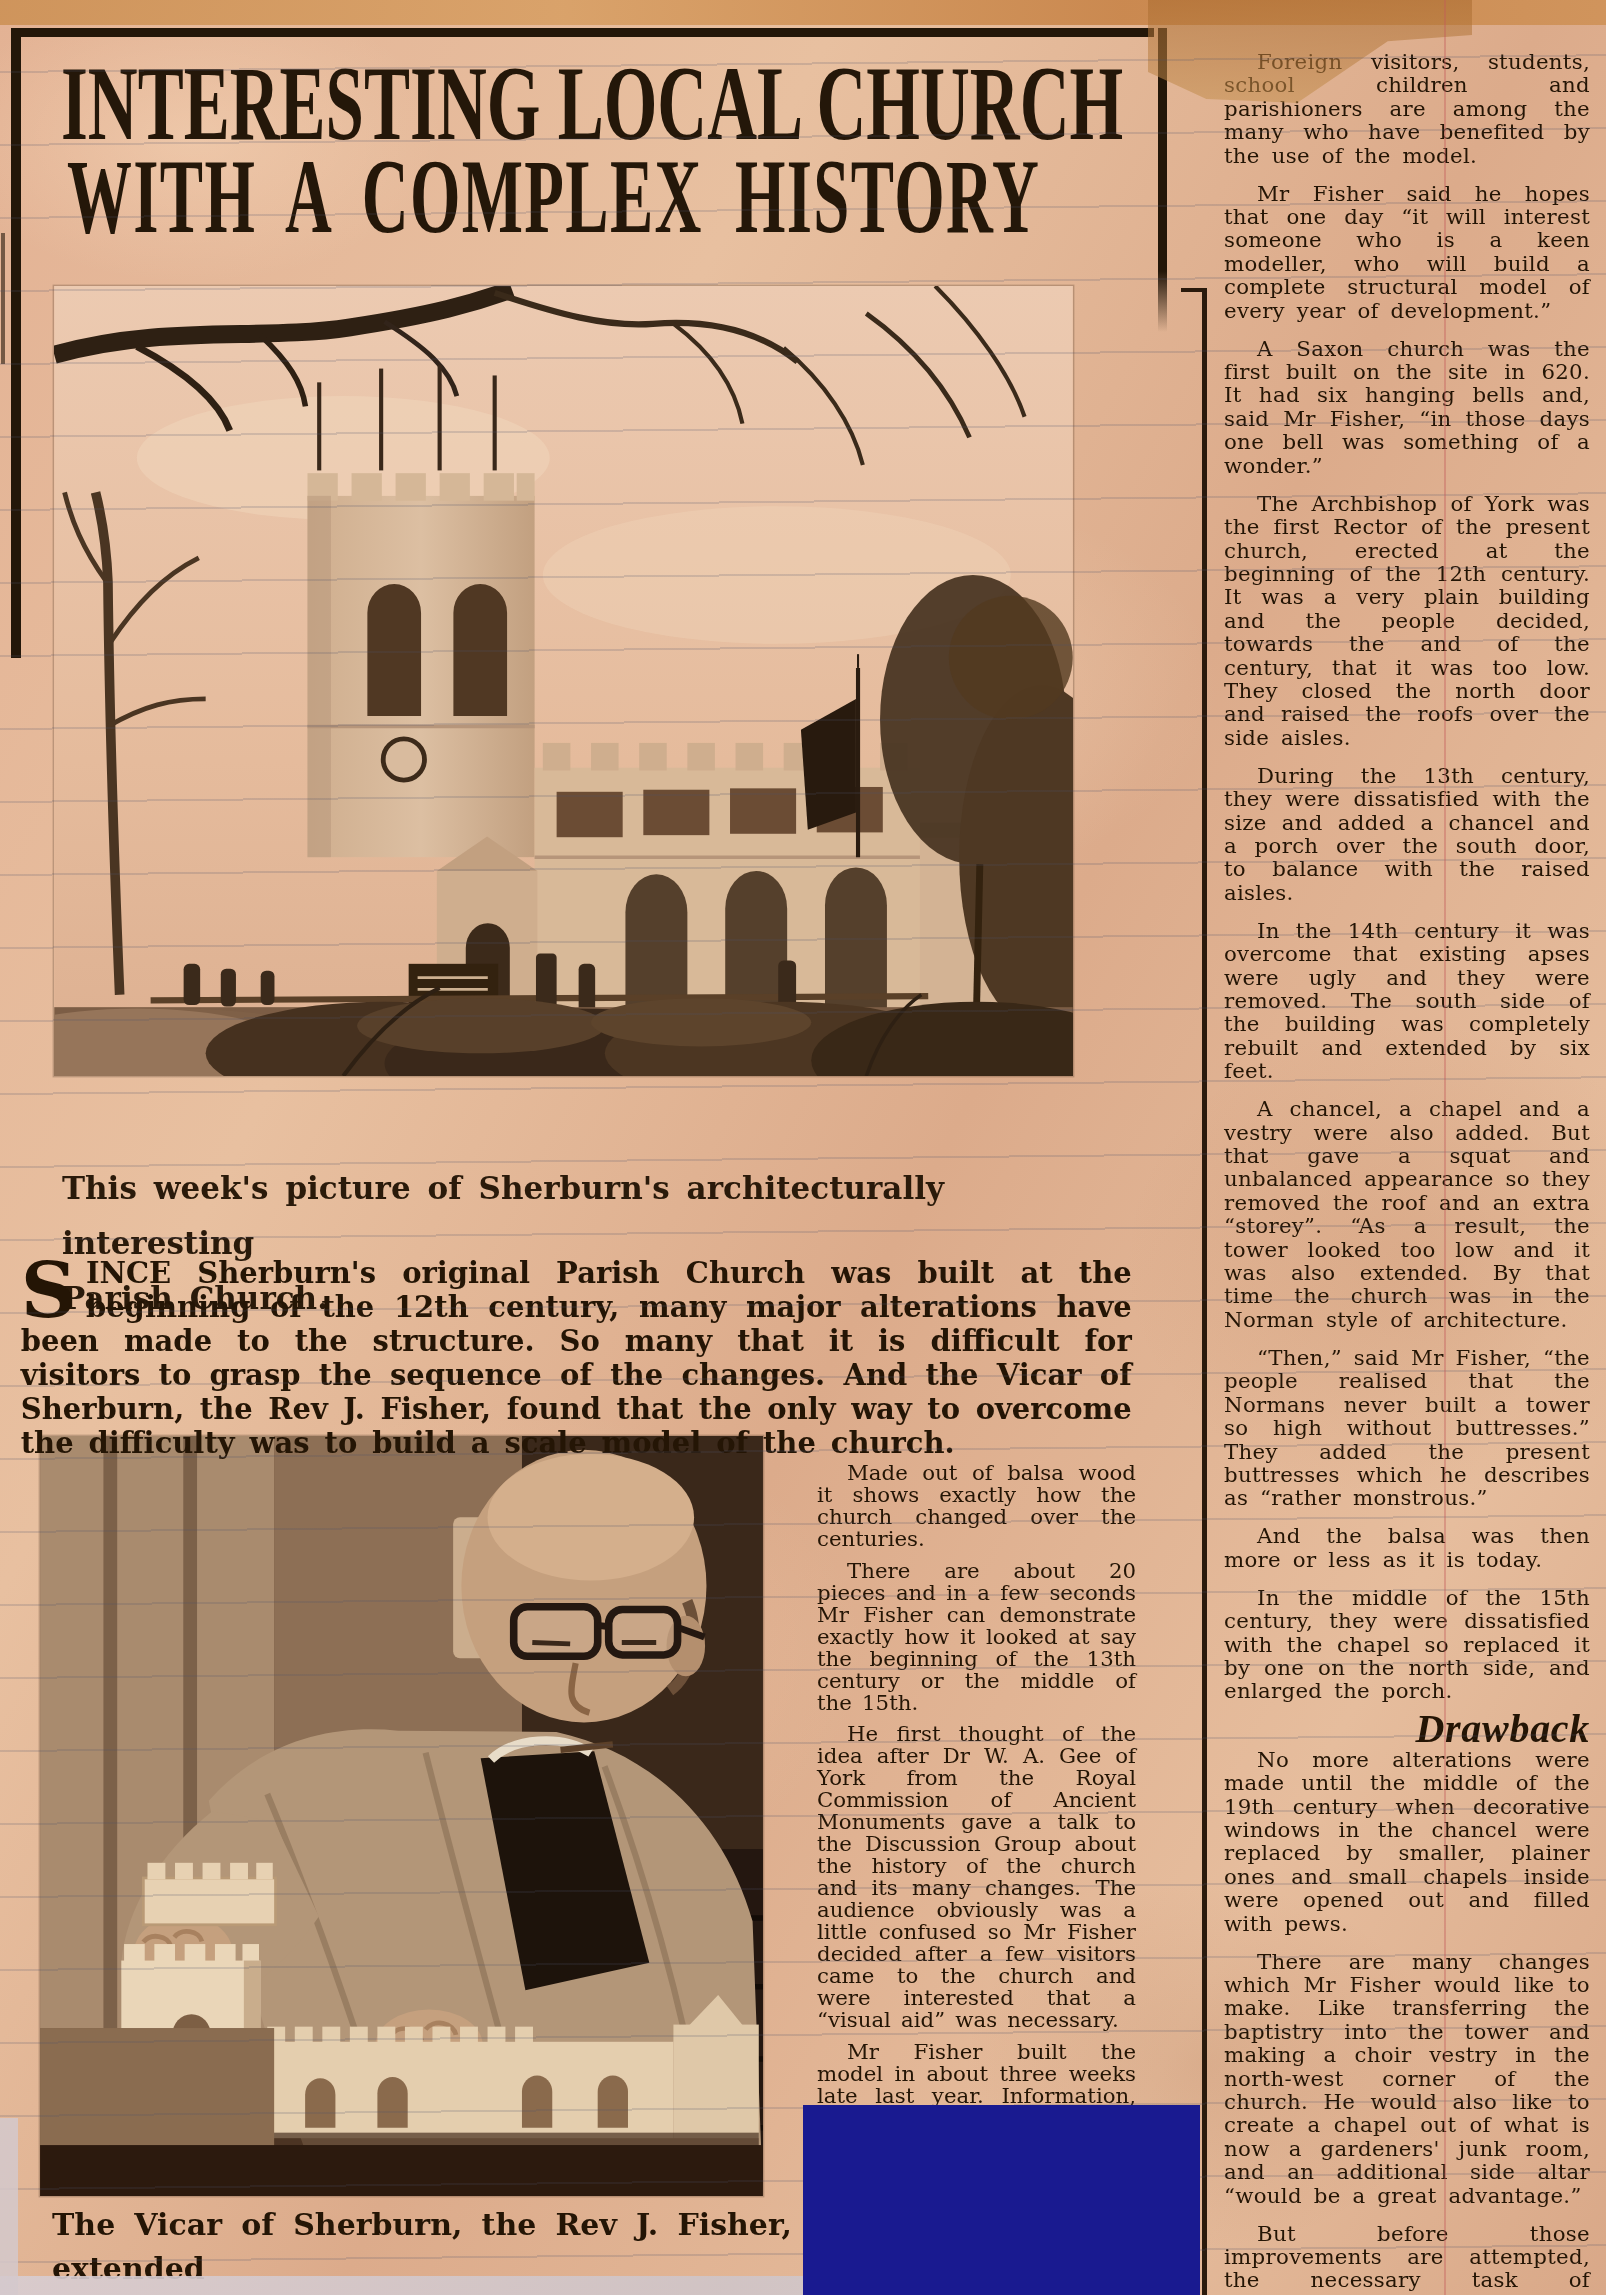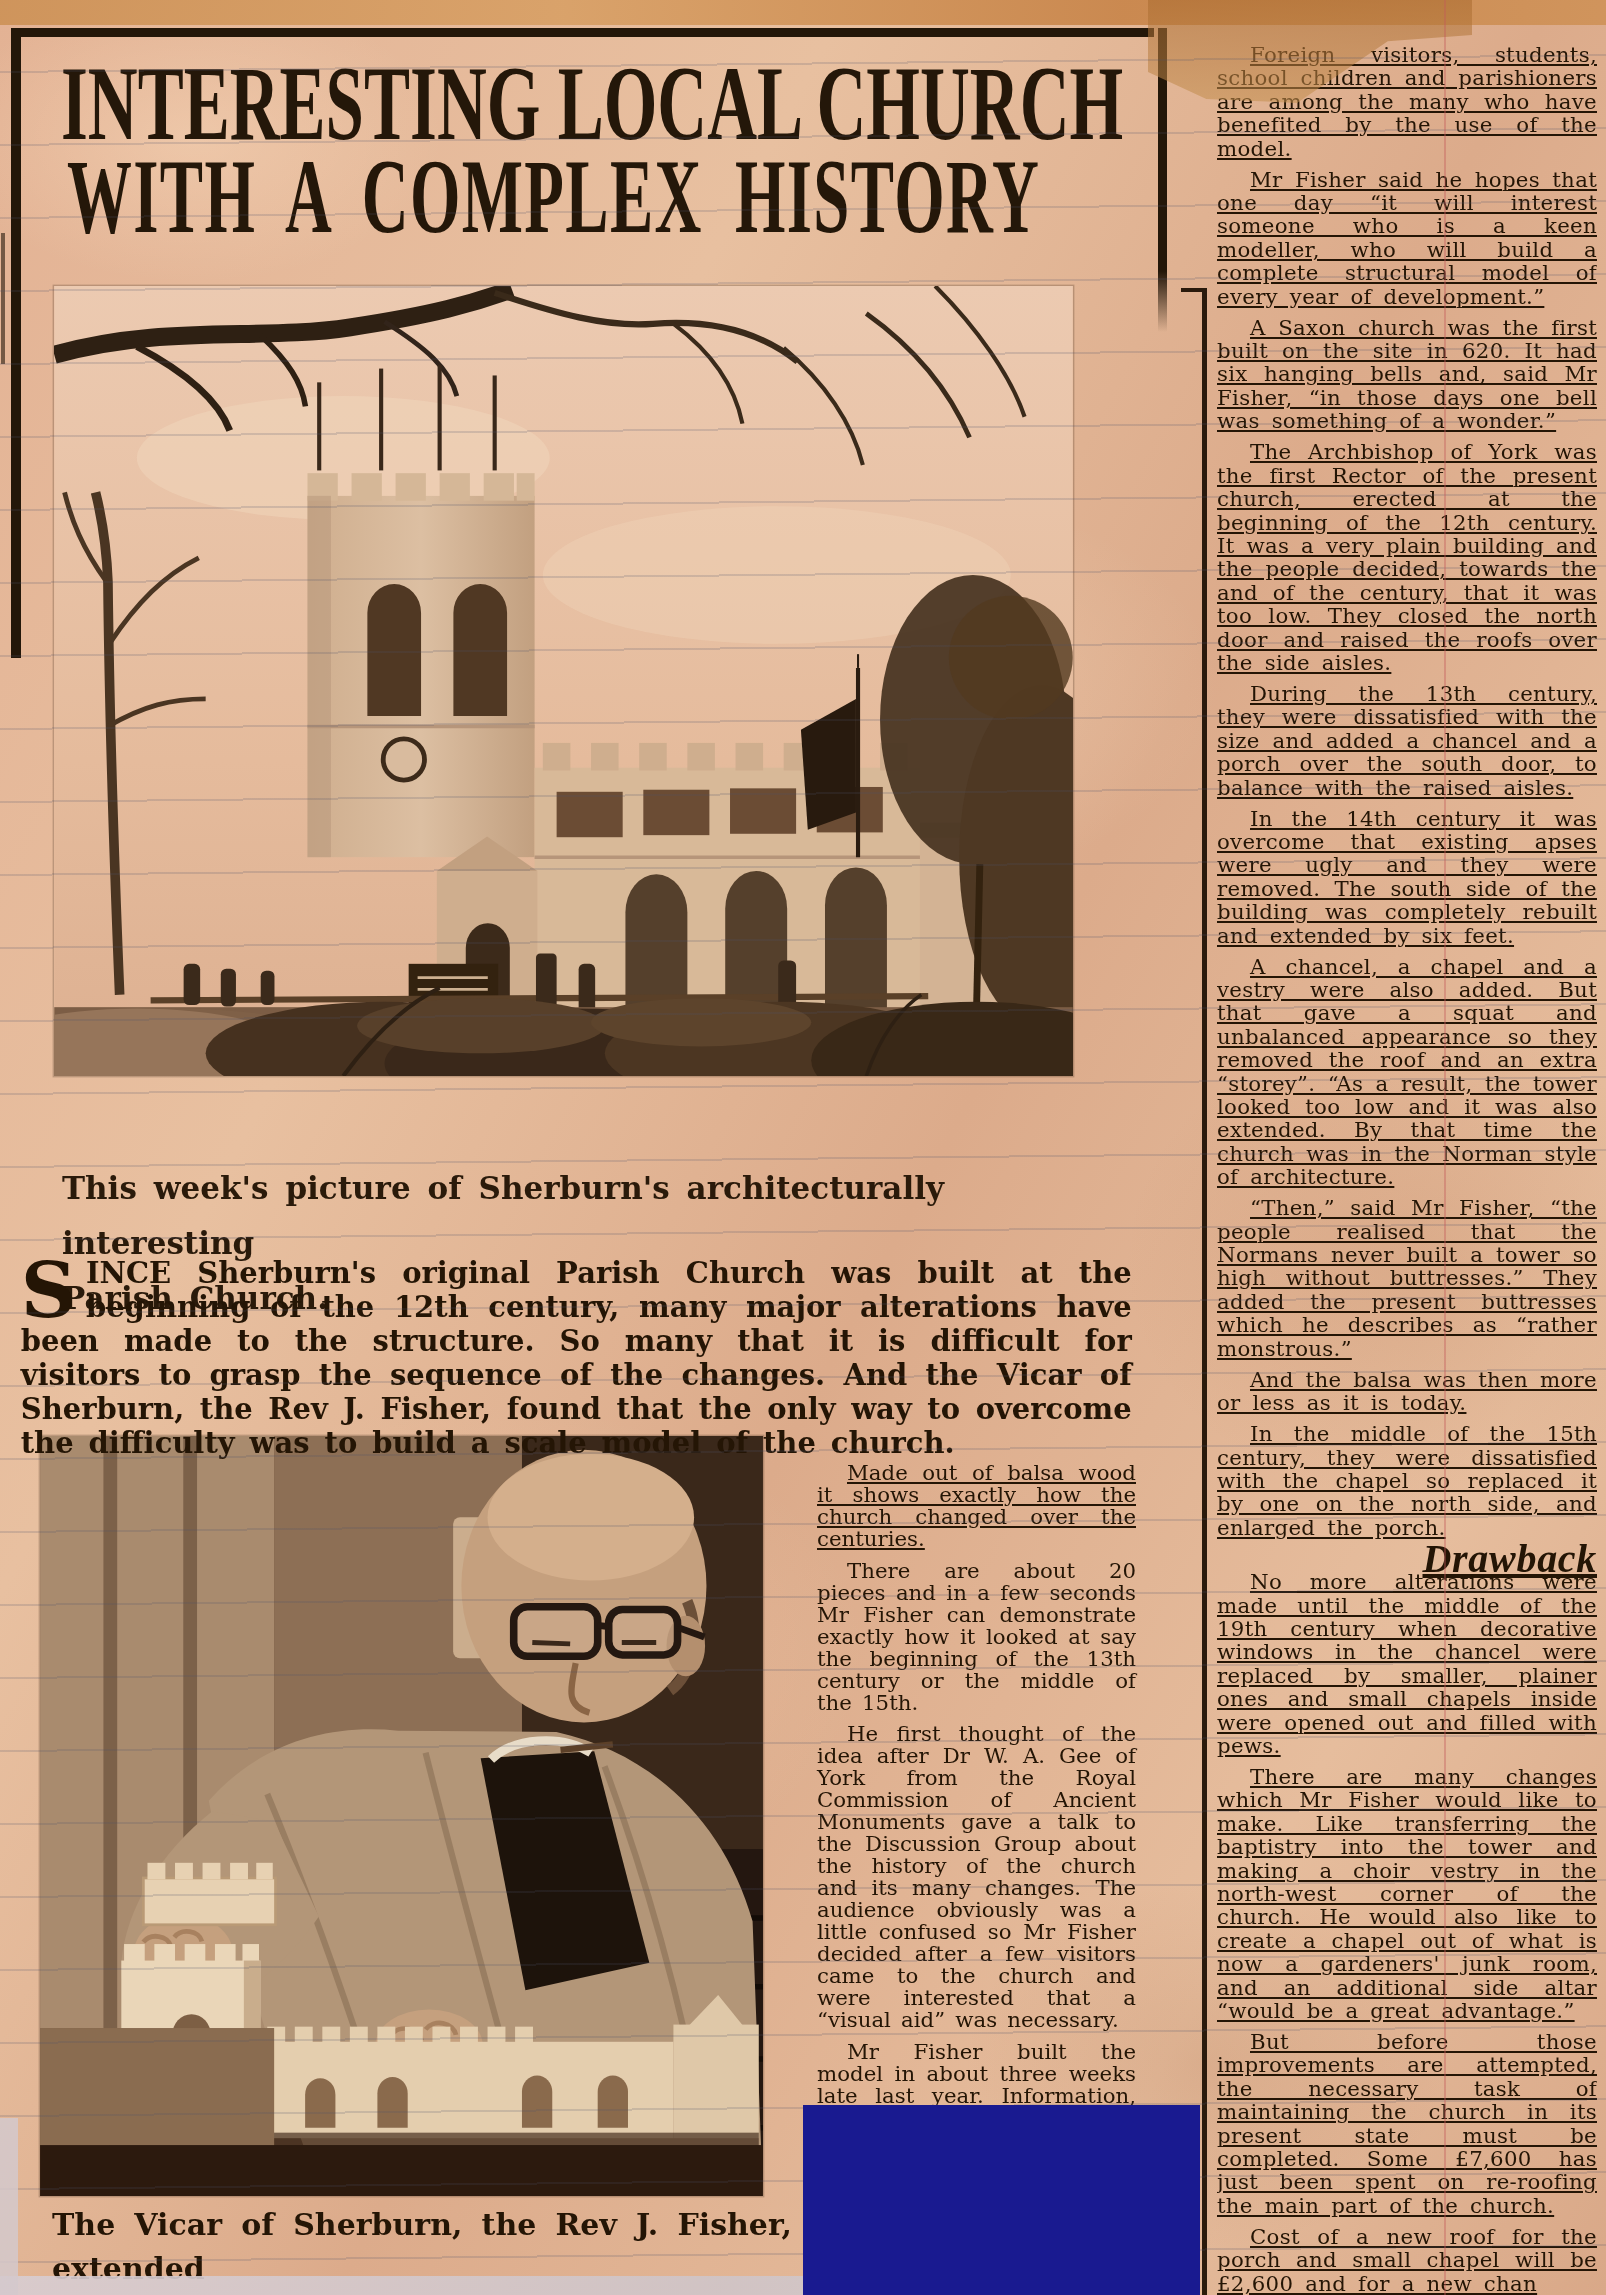--- a/index.html
+++ b/index.html
@@ -50,27 +50,27 @@
   .photo-caption{position:absolute;left:62px;top:1161px;width:991px;z-index:20;
     text-align:left;font-weight:bold;font-size:31px;line-height:55px;word-spacing:6.2px;color:#2a1a0a;}
   
   .intro{position:absolute;left:20.7px;top:1227px;width:1111px;z-index:20;
     font-weight:bold;font-size:29px;line-height:34px;text-align:justify;word-spacing:4.8px;color:#241505;}
   .dropcap{float:left;font-size:77px;line-height:63px;padding:2.8px 9.6px 0 0;font-weight:bold;}
   
   .mid-col{position:absolute;left:817px;top:1462px;width:319px;z-index:20;
     font-size:21.3px;line-height:22px;text-align:justify;word-spacing:3.4px;color:#241505;}
   .mid-col p{margin:0 0 0 0;padding-top:9.6px;text-indent:30px;}
-  .mid-col p:first-child{padding-top:0;text-decoration:underline;}
+  .mid-col p:first-child{padding-top:0;}
   
   .col-rule{position:absolute;left:1202px;top:288px;width:4.8px;height:2008px;background:#2a1a0c;z-index:20;}
   .col-rule-tick{position:absolute;left:1181px;top:288px;width:25px;height:4.1px;background:#2a1a0c;z-index:20;}
   .right-col{position:absolute;left:1217px;top:43px;width:380px;height:2253px;overflow:hidden;z-index:20;
     font-size:21.3px;line-height:23.4px;text-align:justify;word-spacing:4.8px;letter-spacing:0.3px;color:#241505;}
-  .right-col p{margin:0;padding-top:7.6px;text-indent:33px;text-decoration:underline;}
+  .right-col p{margin:7px;padding-top:7.6px;text-indent:33px;}
   .right-col p:first-child{padding-top:0;}
   .subhead{font-family:"Liberation Serif",serif;font-style:italic;font-weight:bold;font-size:40px;
     text-align:right;margin:23.4px 0 6.9px 0;text-indent:0;letter-spacing:0.7px;color:#241505;}
   
   .bottom-caption{position:absolute;left:52px;top:2203px;width:740px;z-index:20;
     font-weight:bold;font-size:30px;line-height:44px;word-spacing:5.5px;color:#241505;}
   .bottom-caption .cap-line{text-align:justify;text-align-last:justify;}
   
   .blue-box{position:absolute;left:803px;top:2105px;width:397px;height:190px;z-index:50;}
   

